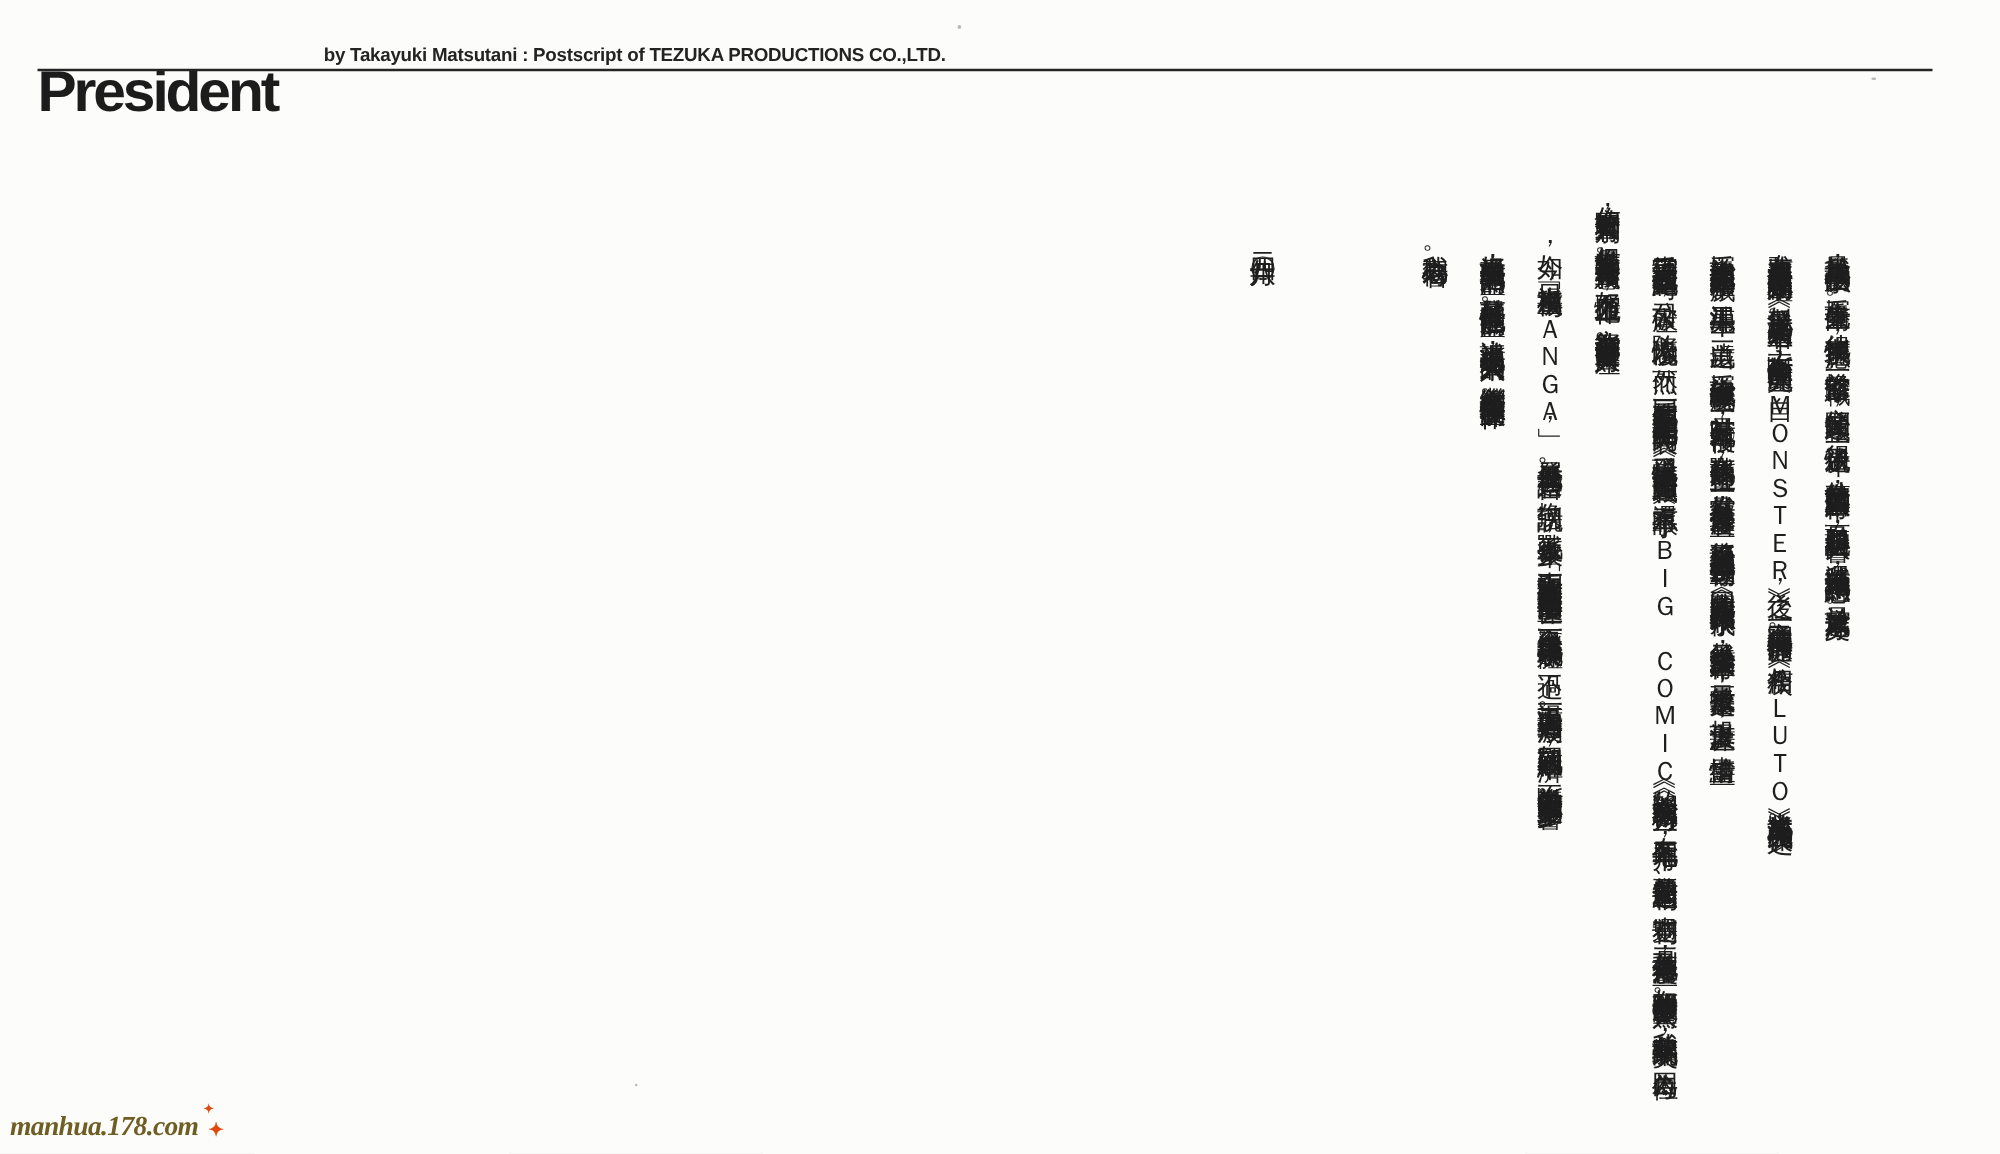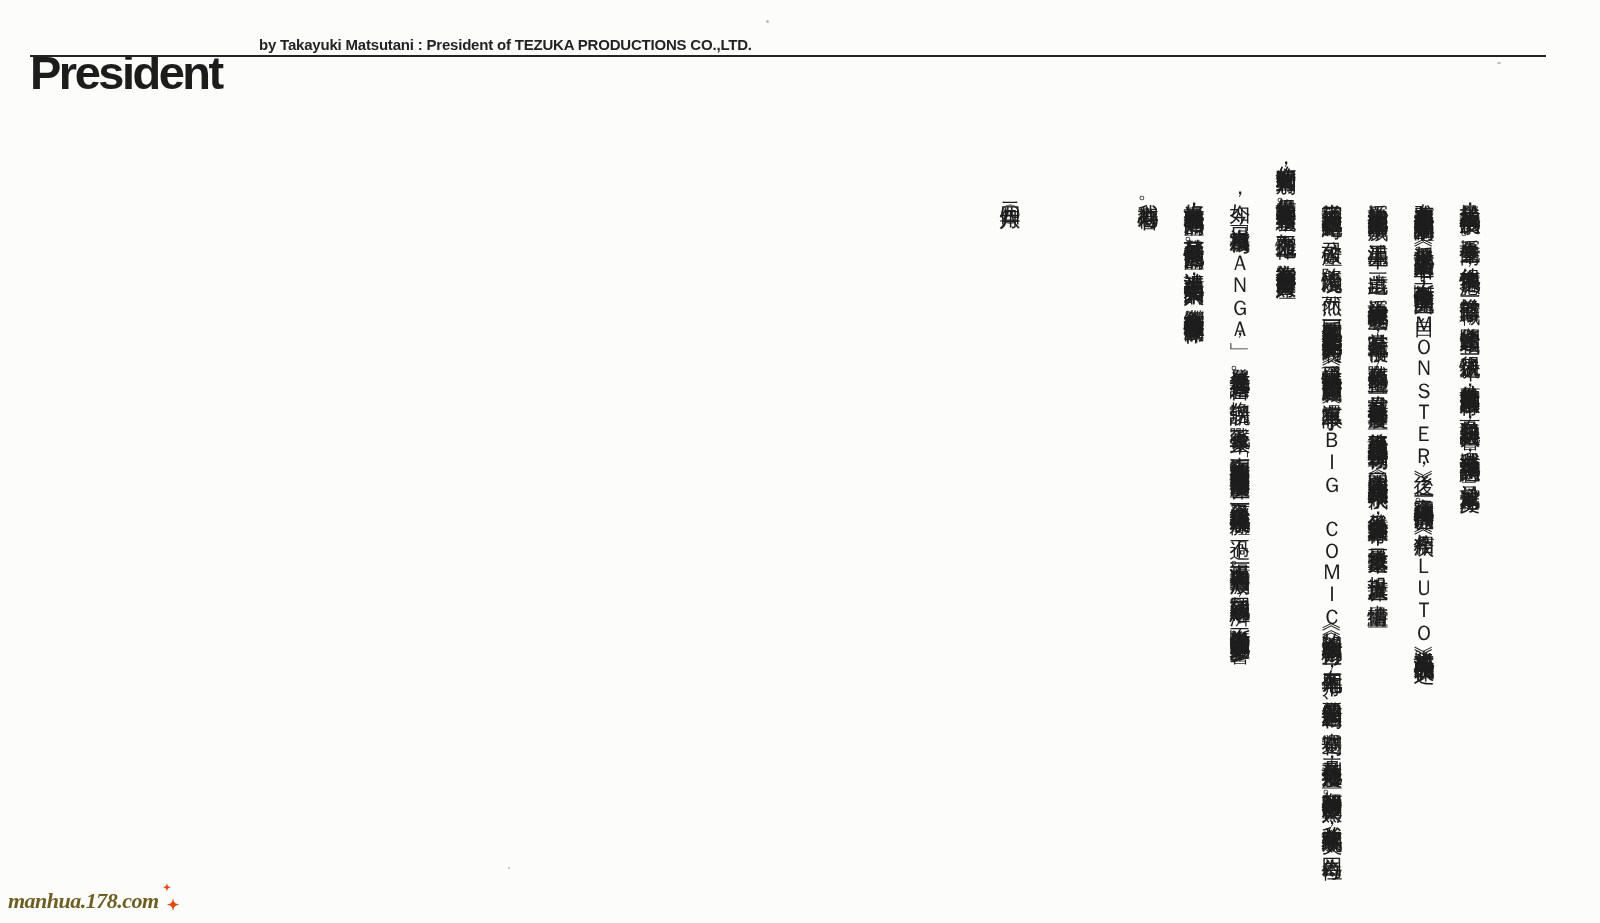--- a/index.html
+++ b/index.html
@@ -92,21 +92,21 @@
   .speckle.s1 { left:766px;  top:20px; }
   .speckle.s2 { left:1497px; top:62px; width:4px; height:2px; }
   .speckle.s3 { left:508px;  top:867px; width:2px; height:2px; }
 </style>
 </head>
 <body>
 
 <div class="page">
 
   <h1 class="page-title">President</h1>
-  <div class="byline">by Takayuki Matsutani : President of TEZUKA PRODUCTIONS CO.,LTD.</div>
+  <div class="byline">by Takayuki Matsutani : Postscript of TEZUKA PRODUCTIONS CO.,LTD.</div>
   <div class="header-rule"></div>
 
   <main class="vtext">
     <p>於是我馬上找手塚治虫的長子，手塚眞先生商量。他很爽快地答應了，並擔當監修一職。之後便開始連載，很快就過了一年，稿件的數量已足夠出版單行本，而且聽説引起很大回響，我還榮幸地獲邀請寫感想，於是寫成這篇序文。</p>
     <p>在雅典奧運連奪兩屆金牌的谷亮子小姐的暱稱，似乎就是《柔之道》裏的主角名字。不斷有傑作面世的浦沢先生，自《ＭＯＮＳＴＥＲ》之後，完全建立了一個獨特的浦沢世界。相信今次《ＰＬＵＴＯ》也必將成為浦沢先生的代表作之一。</p>
     <p>手塚治虫和浦沢先生的年齡相差三十二歲。浦沢先生二十二、三歲出道，手塚治虫這年紀在做甚麼呢？當時是一九五〇年前後，在戰後蕭條的社會上，當然只有一部分兒童有條件看漫畫，後來好不容易才出現月刊少年漫畫等刊物，因此才開始連載《森林大帝》和《小飛俠》，然後又畫少女漫畫和單行本，最後更放棄醫道，投入漫畫世界，盡情繪畫。</p>
     <p>當手塚到了浦沢先生現在這個年紀時，公司破産，陷入悲慘境況。然而，回看他在翌年的一九七三年和一九七四年的工作時間表，發現了《怪醫秦博士》的漫畫開始連載，還有《三眼小子》、ＢＩＧ　ＣＯＭＩＣ的《迷幻少女》和《修馬力傳奇》。在一九七四年十二月，竟然要兼顧四本週刊、一本雙週刊、三本月刊及其他短篇漫畫，如有神明附體般創作量驚人。我並非拿手塚來開玩笑，因為每位作家的資質和分量有別，但作品數量之多寡卻有相當意義。努力不懈地工作，一定能夠在各自的世界裏留下莫大財產。</p>
     <p>如今，日本漫畫被稱為「ＭＡＮＧＡ」，發展成長為世界共通語言。換句話説，戰後五十多年來，由手塚和「常磐莊」的一群漫畫界前輩開拓的漫畫世界，至今已經進化成另一種表現媒體了。不過，漫畫正面對着一個過渡期。如同戰後的日本經濟，不斷攀升的漫畫銷量亦受到多少影響了。</p>
     <p>幸好漫畫的表現能力是無盡的，其發展的可能性也是無盡的。請浦沢先生為了過去和未來的人，繼續創作多些足以領導漫畫界的傑作。</p>
     <p>我衷心期待着。</p>

